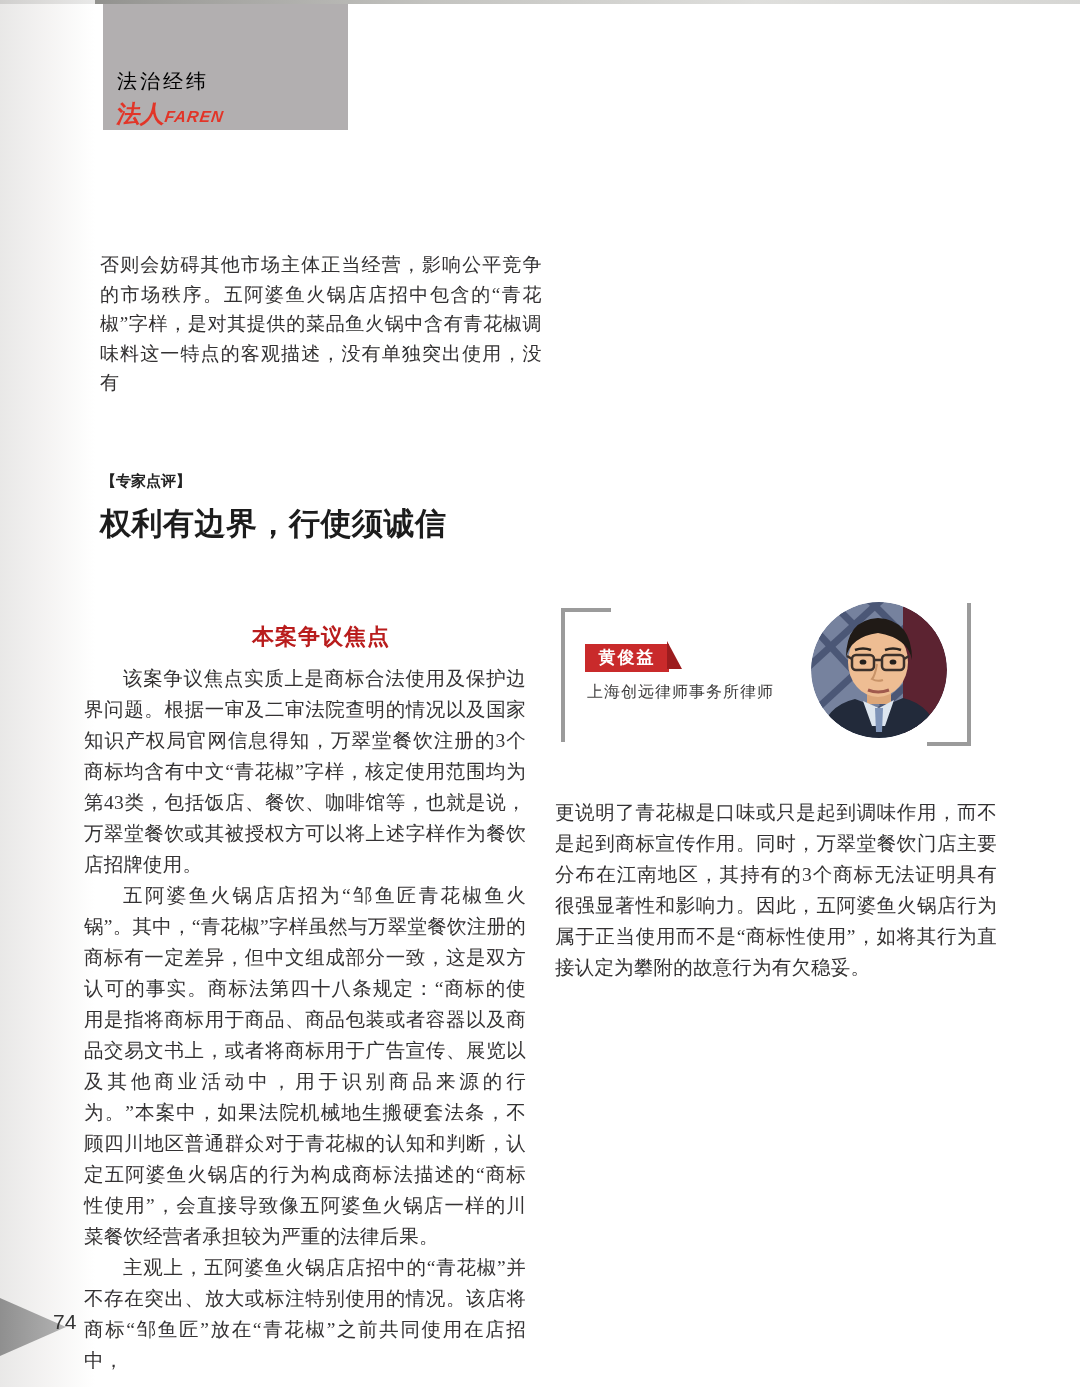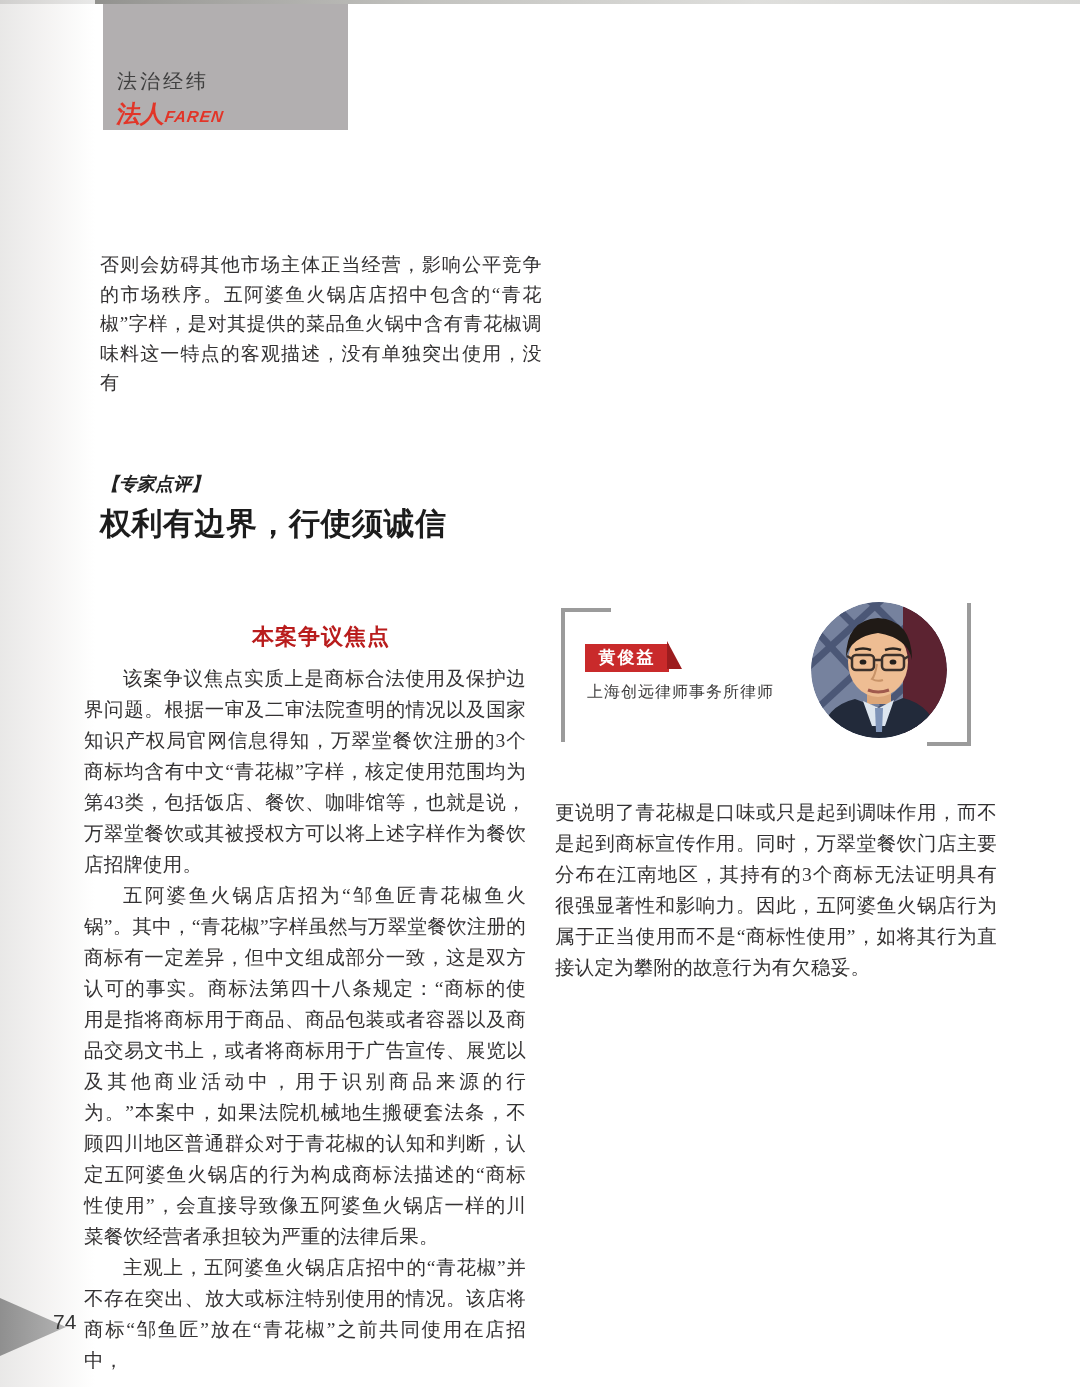--- a/index.html
+++ b/index.html
@@ -26,21 +26,21 @@
   }
 
   
   .header-box {
     position:absolute; left:103px; top:4px; width:245px; height:126px;
     background:#b2afb0;
   }
   .header-section {
     position:absolute; left:14px; top:64px;
     font-family:"Liberation Sans","DejaVu Sans",sans-serif;
-    font-size:20px; font-weight:500; letter-spacing:3px; color:#404040;text-align:center;
+    font-size:20px; font-weight:500; letter-spacing:3px; color:#000000;text-align:center;
   }
   .header-logo {
     position:absolute; left:14px; top:94px;
     font-family:"Liberation Sans","DejaVu Sans",sans-serif;
     color:#e23528; transform:skewX(-8deg); white-space:nowrap;
   }
   .logo-zh { font-size:24px; font-weight:bold; }
   .logo-en { font-size:16px; font-weight:bold; font-style:italic; letter-spacing:1px; }
 
   
@@ -49,21 +49,21 @@
   .intro-right { left:555px; top:250px; }
   .intro-text {
     font-size:19px; line-height:29.5px; text-align:justify;
     color:#323031; letter-spacing:.5px;
   }
 
   
   .section-label {
     position:absolute; left:101px; top:472px;
     font-family:"Liberation Sans","DejaVu Sans",sans-serif;
-    font-size:18px; font-weight:bold; color:#222;font-style:italic;
+    font-size:15px; font-weight:bold; color:#222;
   }
   .section-title {
     position:absolute; left:100px; top:503px;
     font-family:"Liberation Sans","DejaVu Sans",sans-serif;
     font-size:31px; font-weight:bold; color:#1c1c1c; letter-spacing:0.5px;
   }
 
   
   .expert-panel { position:absolute; left:555px; top:598px; width:440px; height:152px; }
   .bracket-tl {

